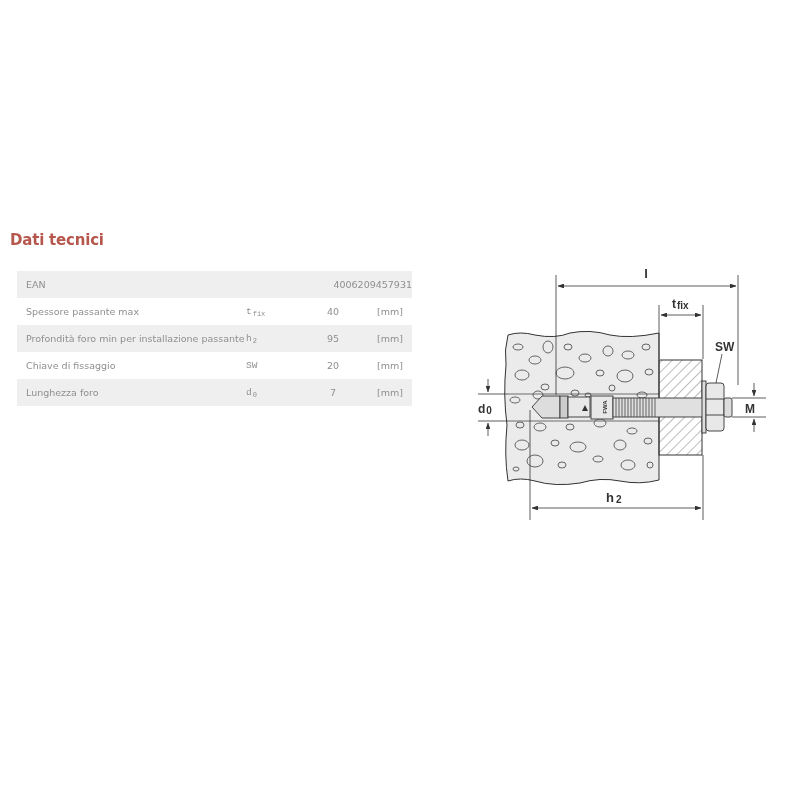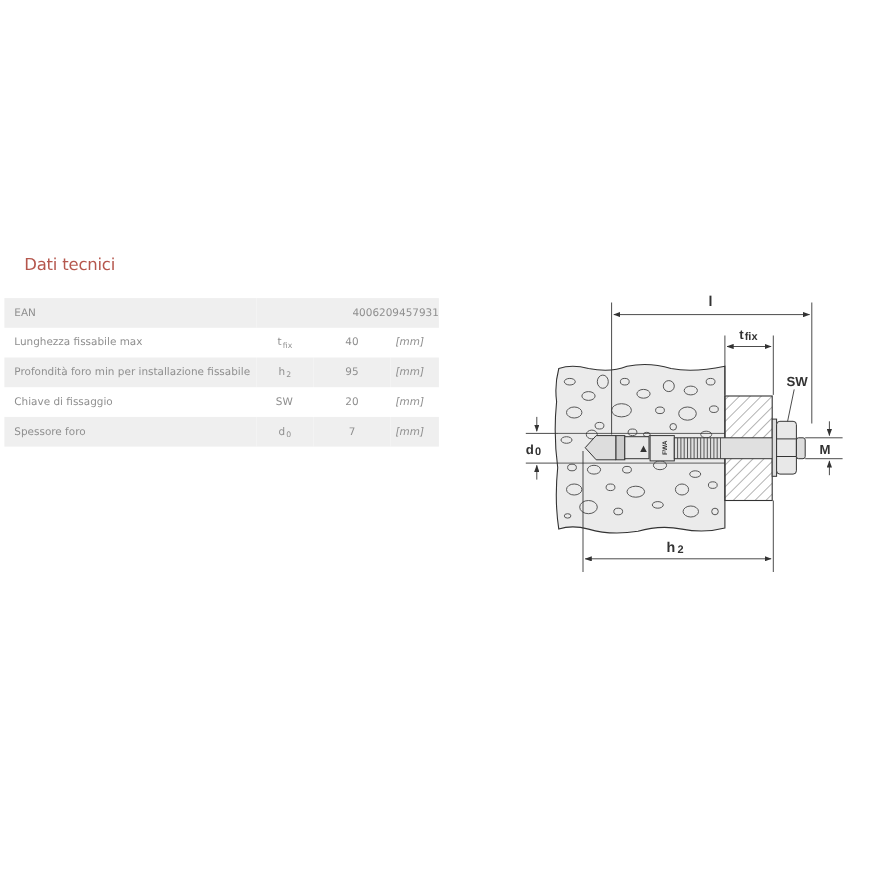--- a/index.html
+++ b/index.html
@@ -1,63 +1,63 @@
 <!DOCTYPE html>
 <html><head>
   <meta charset="utf-8">
   <style>
     html, body { margin: 0; padding: 0; background: #ffffff; }
     body { width: 800px; height: 800px; position: relative; overflow: hidden;
            font-family: "Liberation Sans", sans-serif; }
     .title { position: absolute; left: 10px; top: 231px; font-size: 15px; color: #b5574d;
-             font-family: "DejaVu Sans", sans-serif; font-weight: 400; letter-spacing: -0.2px; margin-left: 12px; }
-    .spec-table { position: absolute; left: 4px; top: 271px; width: 395px; border-collapse: collapse;
+             font-family: "DejaVu Sans", sans-serif; font-weight: 700; letter-spacing: -0.2px; }
+    .spec-table { position: absolute; left: 17px; top: 271px; width: 395px; border-collapse: collapse;
                   font-family: "DejaVu Sans", sans-serif; font-size: 9.5px; color: #8f8f8f; }
     .spec-table td { height: 27px; padding: 0; vertical-align: middle; }
     .spec-table tr.shade td { background: #efefef; }
     .c-label { padding-left: 9px !important; width: 220px; white-space: nowrap; }
-    .c-sym { width: 52px; text-align: center; }
+    .c-sym { width: 52px; text-align: left; font-family: Liberation Mono, monospace; }
     .c-val { width: 70px; text-align: center; }
-    .c-unit { text-align: center; padding-right: 9px !important; font-style: italic; }
+    .c-unit { text-align: right; padding-right: 9px !important; }
     .c-ean { text-align: right; }
     .sub { font-size: 7px; vertical-align: -2px; margin-left: 1px; }
     .diagram { position: absolute; left: 460px; top: 255px; }
     .dlabel { font-family: "Liberation Sans", sans-serif; font-weight: bold; fill: #333; }
   </style>
 </head>
 <body>
 
 <div class="title">Dati tecnici</div>
 
 <table class="spec-table">
   <tbody>
       <tr class="shade">
     <td class="c-label">EAN</td>
     <td class="c-ean" colspan="3">4006209457931</td>
   </tr>
   <tr>
-    <td class="c-label">Lunghezza fissabile max</td>
+    <td class="c-label">Spessore passante max</td>
     <td class="c-sym"><span>t</span><span class="sub">fix</span></td>
     <td class="c-val">40</td>
     <td class="c-unit">[mm]</td>
   </tr>
   <tr class="shade">
-    <td class="c-label">Profondità foro min per installazione fissabile</td>
+    <td class="c-label">Profondità foro min per installazione passante</td>
     <td class="c-sym"><span>h</span><span class="sub">2</span></td>
     <td class="c-val">95</td>
     <td class="c-unit">[mm]</td>
   </tr>
   <tr>
     <td class="c-label">Chiave di fissaggio</td>
     <td class="c-sym"><span>SW</span><span class="sub"></span></td>
     <td class="c-val">20</td>
     <td class="c-unit">[mm]</td>
   </tr>
   <tr class="shade">
-    <td class="c-label">Spessore foro</td>
+    <td class="c-label">Lunghezza foro</td>
     <td class="c-sym"><span>d</span><span class="sub">0</span></td>
     <td class="c-val">7</td>
     <td class="c-unit">[mm]</td>
   </tr>
 </tbody>
   </table>
 
 <svg class="diagram" width="320" height="280" viewBox="0 0 320 280">
   <defs>
     <pattern id="hatch" width="7" height="7" patternUnits="userSpaceOnUse" patternTransform="rotate(45)">

